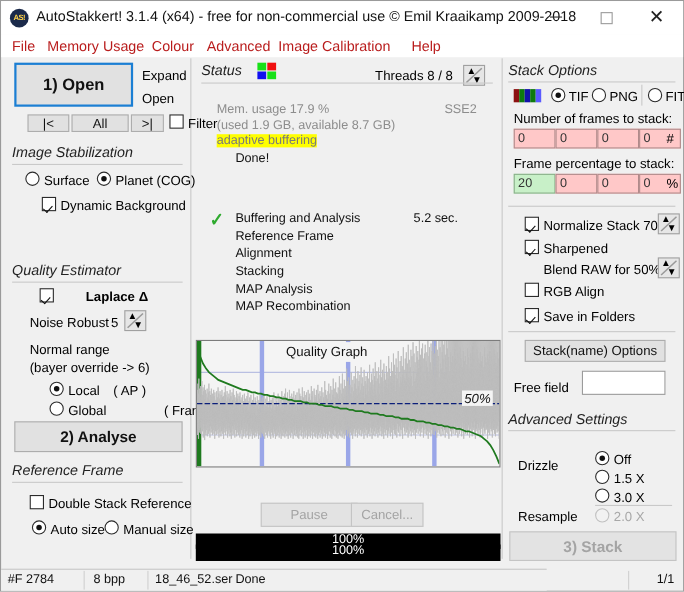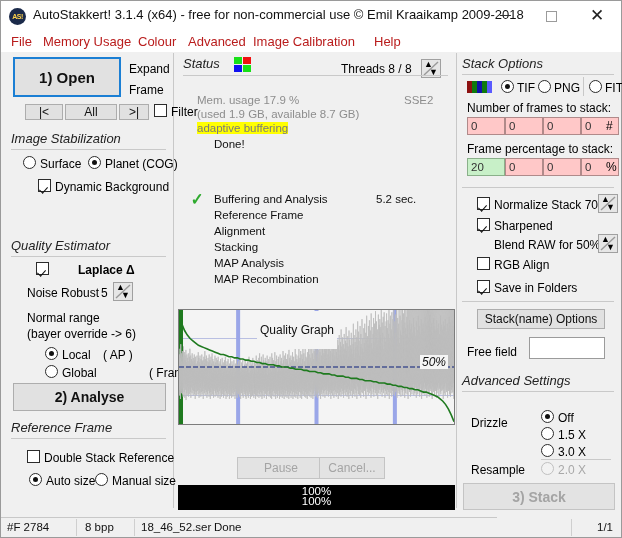--- a/index.html
+++ b/index.html
@@ -56,21 +56,21 @@
   
   .statusicon{position:absolute;width:19px;height:17px;}
   .statusicon i{position:absolute;width:8px;height:7px;display:block;}
   .memtxt{position:absolute;color:#8d8d8d;font-size:11.5px;white-space:nowrap;}
   .hl{background:#ffff00;color:#7a7a7a;}
   .chk{position:absolute;color:#2eaa2e;font-size:17px;font-weight:bold;line-height:1;transform:scaleX(0.9);}
   .steptxt{position:absolute;font-size:11.5px;color:#111;white-space:nowrap;}
 
   
   .graphbox{position:absolute;box-sizing:border-box;background:#f4f4f4;border:1px solid #7c7c7c;overflow:hidden;}
-  .graphlbl{position:absolute;font-size:12px;color:#111;background:#f4f4f4;padding:12px 3px;}
+  .graphlbl{position:absolute;font-size:12px;color:#111;background:#f4f4f4;padding:2px 3px;}
   .pct50{position:absolute;font-size:12px;color:#111;background:#f4f4f4;padding:0 2px;}
 
   .blackbar{position:absolute;background:#000;color:#fff;font-size:11.5px;text-align:center;}
 
   
   .numrow{position:absolute;display:flex;}
   .numcell{box-sizing:border-box;border:1px solid #b08a8a;background:#ffc8c8;width:38px;height:18px;
            font-size:11.5px;color:#333;padding-left:3px;line-height:16px;}
   .numcell.green{background:#c8f0c8;border-color:#8ab08a;}
 
@@ -105,21 +105,21 @@
     <div class="menu-item" style="left:183px;">Advanced</div>
     <div class="menu-item" style="left:248px;">Image Calibration</div>
     <div class="menu-item" style="left:369px;">Help</div>
   </div>
 
   <div class="vrule" style="left:172px;top:52px;height:455px;"></div>
   <div class="vrule" style="left:455px;top:52px;height:455px;"></div>
 
   <div class="btn big" style="left:12px;top:56px;width:108px;height:40px;">1) Open</div>
   <div class="lbl" style="left:128px;top:61px;font-size:12px;">Expand</div>
-  <div class="lbl" style="left:128px;top:82px;font-size:12px;">Frame</div>
+  <div class="lbl" style="left:128px;top:82px;font-size:12px;">Open</div>
 
   <div class="btn" style="left:24px;top:103px;width:38px;height:16px;">|&lt;</div>
   <div class="btn" style="left:64px;top:103px;width:52px;height:16px;">All</div>
   <div class="btn" style="left:118px;top:103px;width:30px;height:16px;">&gt;|</div>
   <div class="cb" style="left:153px;top:103px;"></div>
   <div class="lbl" style="left:170px;top:104px;">Filter</div>
 
   <div class="grouphdr" style="left:10px;top:130px;">Image Stabilization</div>
   <div class="grouprule" style="left:10px;top:148px;width:155px;"></div>
 

